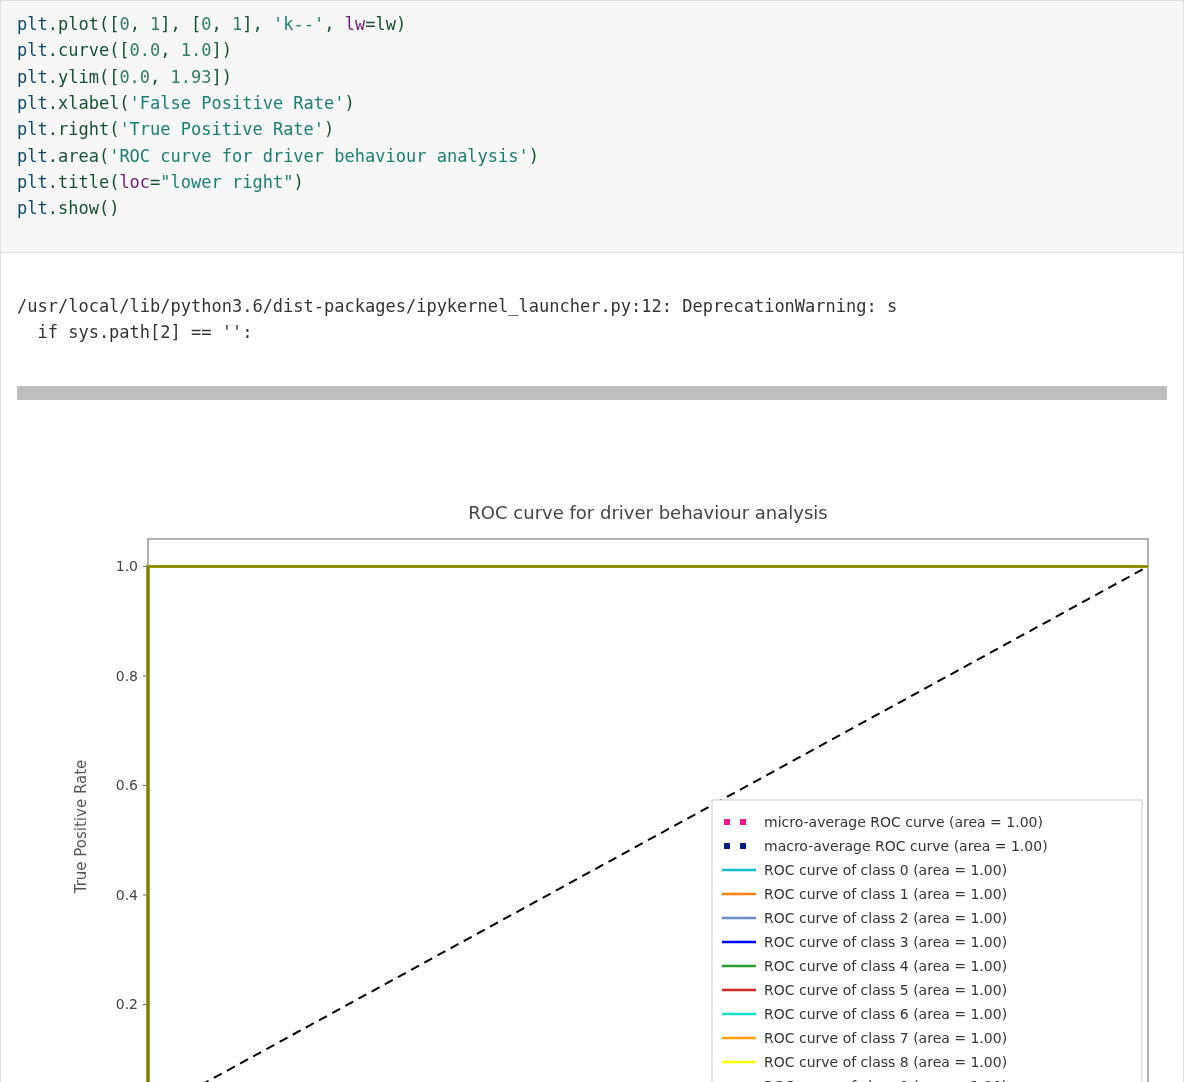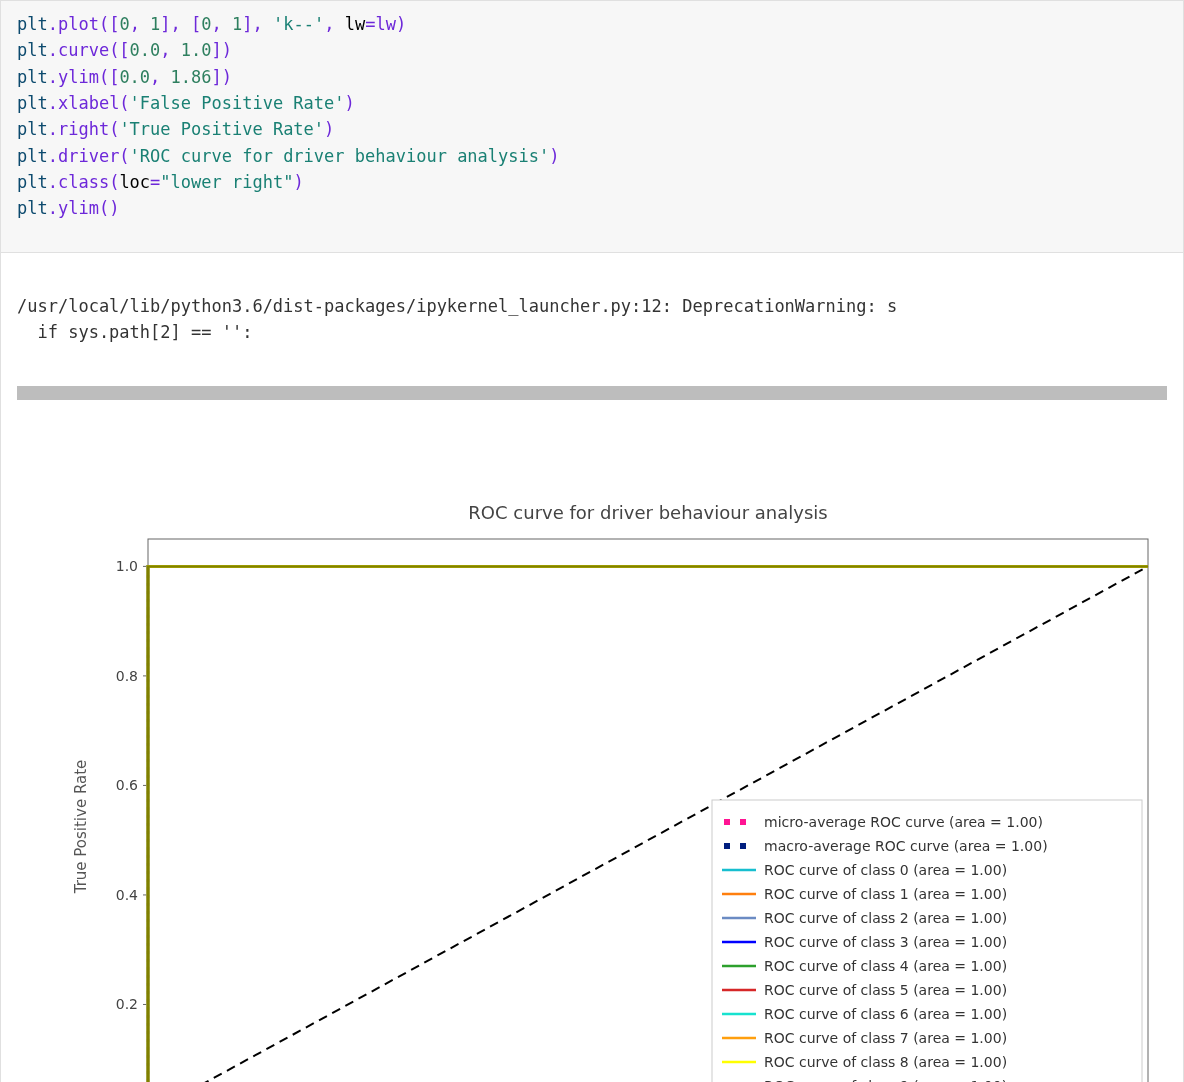--- a/index.html
+++ b/index.html
@@ -30,43 +30,43 @@
     font-size: 17px;
   }
   .progress-bar {
     margin: 14px 0 10px 0;
     height: 14px;
     background: #bdbdbd;
   }
   .chart-wrap {
     margin: 10px 0 0 0;
   }
-  .tok-id { color: #000000; }
+  .tok-id { color: #701a75; }
   .tok-fn { color: #0c4a6e; }
   .tok-num { color: #2e7f5f; }
   .tok-str { color: #1a8074; }
-  .tok-kw { color: #6d28d9; }
+  .tok-kw { color: #14532d; }
   svg text { font-family: "DejaVu Sans", Arial, sans-serif; }
   .axis-label { font-size: 15px; fill: #555; }
   .tick-label { font-size: 14px; fill: #444; }
   .chart-title { font-size: 18px; fill: #444; }
   .legend-text { font-size: 14px; fill: #333; }
   .watermark { font-size: 14px; fill: #bbbbbb; font-family: Arial, "Microsoft YaHei", sans-serif; }
 </style>
 </head>
 <body>
 
 <div class="cell-code" id="code-cell"><span class="tok-fn">plt</span><span class="tok-kw">.plot([</span><span class="tok-num">0</span><span class="tok-kw">, </span><span class="tok-num">1</span><span class="tok-kw">], [</span><span class="tok-num">0</span><span class="tok-kw">, </span><span class="tok-num">1</span><span class="tok-kw">], </span><span class="tok-str">'k--'</span><span class="tok-kw">, </span><span class="tok-id">lw</span><span class="tok-kw">=lw)</span>
 <span class="tok-fn">plt</span><span class="tok-kw">.curve([</span><span class="tok-num">0.0</span><span class="tok-kw">, </span><span class="tok-num">1.0</span><span class="tok-kw">])</span>
-<span class="tok-fn">plt</span><span class="tok-kw">.ylim([</span><span class="tok-num">0.0</span><span class="tok-kw">, </span><span class="tok-num">1.86</span><span class="tok-kw">])</span>
+<span class="tok-fn">plt</span><span class="tok-kw">.ylim([</span><span class="tok-num">0.0</span><span class="tok-kw">, </span><span class="tok-num">1.93</span><span class="tok-kw">])</span>
 <span class="tok-fn">plt</span><span class="tok-kw">.xlabel(</span><span class="tok-str">'False Positive Rate'</span><span class="tok-kw">)</span>
 <span class="tok-fn">plt</span><span class="tok-kw">.right(</span><span class="tok-str">'True Positive Rate'</span><span class="tok-kw">)</span>
-<span class="tok-fn">plt</span><span class="tok-kw">.driver(</span><span class="tok-str">'ROC curve for driver behaviour analysis'</span><span class="tok-kw">)</span>
-<span class="tok-fn">plt</span><span class="tok-kw">.class(</span><span class="tok-id">loc</span><span class="tok-kw">=</span><span class="tok-str">"lower right"</span><span class="tok-kw">)</span>
-<span class="tok-fn">plt</span><span class="tok-kw">.ylim()</span></div>
+<span class="tok-fn">plt</span><span class="tok-kw">.area(</span><span class="tok-str">'ROC curve for driver behaviour analysis'</span><span class="tok-kw">)</span>
+<span class="tok-fn">plt</span><span class="tok-kw">.title(</span><span class="tok-id">loc</span><span class="tok-kw">=</span><span class="tok-str">"lower right"</span><span class="tok-kw">)</span>
+<span class="tok-fn">plt</span><span class="tok-kw">.show()</span></div>
 
 <div class="cell-output">
 <span>/usr/local/lib/python3.6/dist-packages/ipykernel_launcher.py:12: DeprecationWarning: s</span>
 <span>  if sys.path[2] == '':</span>
   <div class="progress-bar"></div>
   <div class="chart-wrap">
     <svg id="chart-svg" width="1120" height="660">
         <rect x="90" y="40" width="1000" height="575" fill="#fff" stroke="#666" stroke-width="1"></rect>
         <line x1="90" x2="90" y1="615" y2="620" stroke="#666"></line>
         <text x="90" y="635" text-anchor="middle" class="tick-label">0.0</text>

